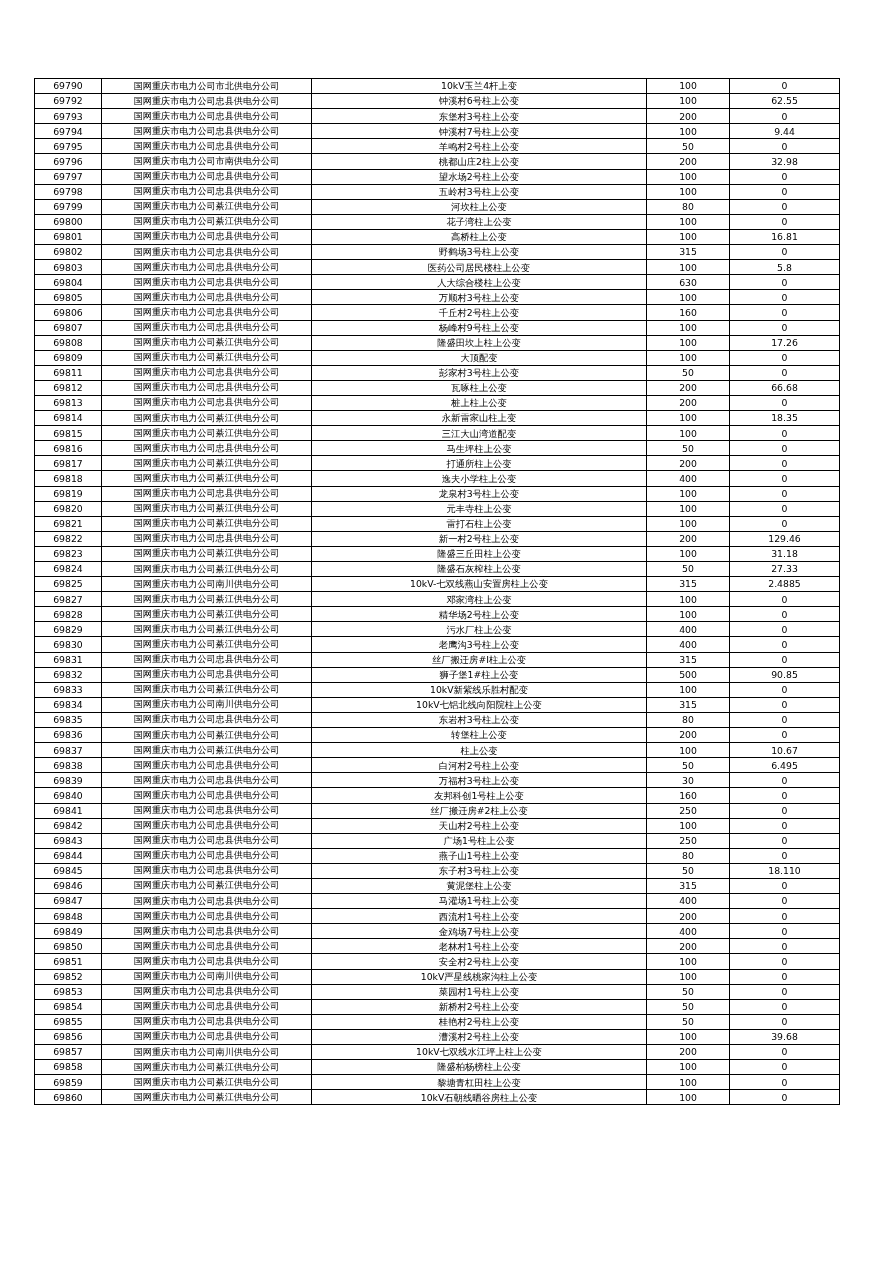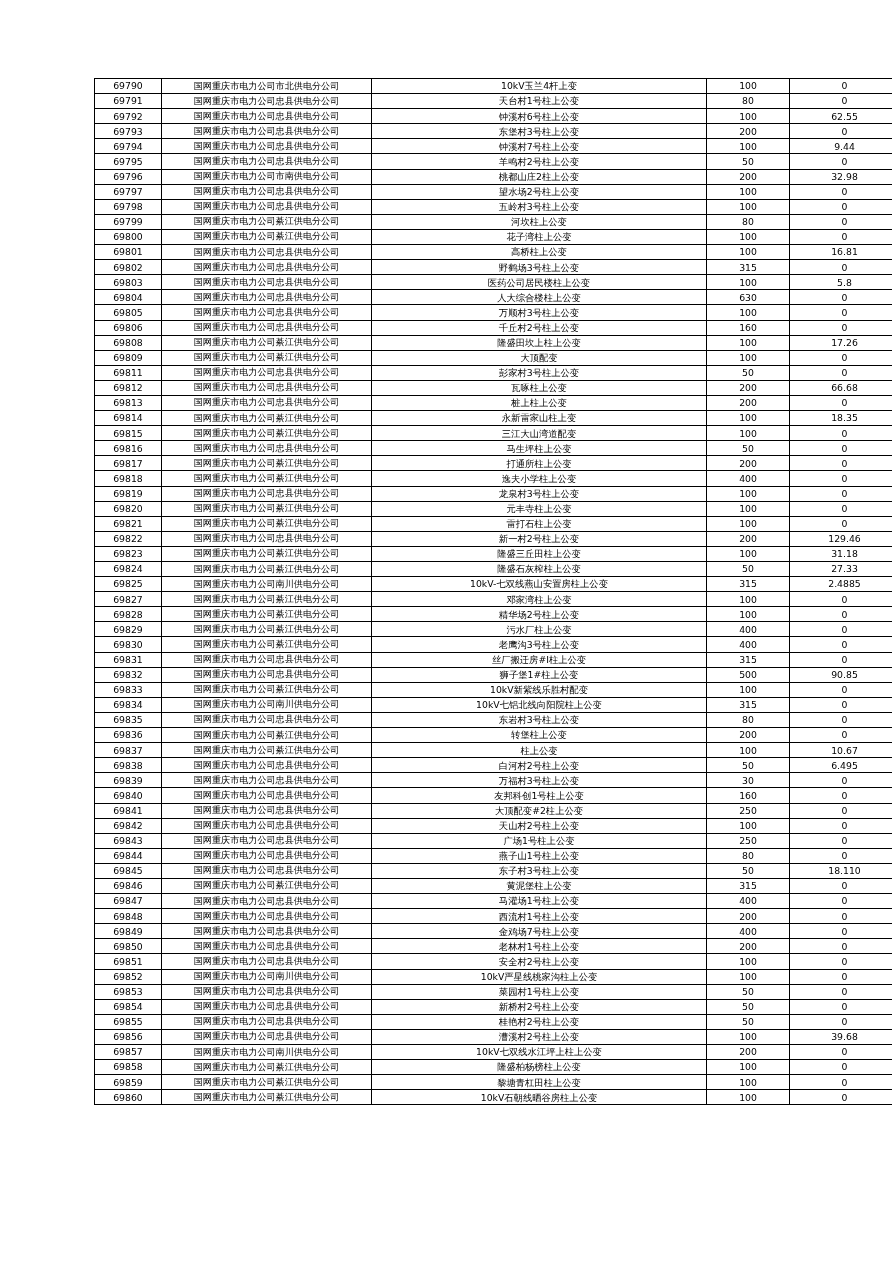--- a/index.html
+++ b/index.html
@@ -11,21 +11,21 @@
     width: 892px;
     height: 1262px;
     font-family: "DejaVu Sans", "Liberation Sans", sans-serif;
     color: #000000;
   }
   .page {
     position: relative;
     width: 892px;
     height: 1262px;
     box-sizing: border-box;
-    padding: 78px 34px 0 94px;
+    padding: 78px 34px 0 34px;
     background: #ffffff;
   }
   table.data-table {
     border-collapse: collapse;
     table-layout: fixed;
     width: 780px;
     font-size: 9.3px;
     line-height: 1.0;
   }
   table.data-table td {
@@ -66,27 +66,20 @@
   <table class="data-table">
     <tbody>
         <tr>
           <td class="col-id">69790</td>
           <td class="col-org">国网重庆市电力公司市北供电分公司</td>
           <td class="col-name">10kV玉兰4杆上变</td>
           <td class="col-cap">100</td>
           <td class="col-val">0</td>
         </tr>
         <tr>
-          <td class="col-id">69791</td>
-          <td class="col-org">国网重庆市电力公司忠县供电分公司</td>
-          <td class="col-name">天台村1号柱上公变</td>
-          <td class="col-cap">80</td>
-          <td class="col-val">0</td>
-        </tr>
-        <tr>
           <td class="col-id">69792</td>
           <td class="col-org">国网重庆市电力公司忠县供电分公司</td>
           <td class="col-name">钟溪村6号柱上公变</td>
           <td class="col-cap">100</td>
           <td class="col-val">62.55</td>
         </tr>
         <tr>
           <td class="col-id">69793</td>
           <td class="col-org">国网重庆市电力公司忠县供电分公司</td>
           <td class="col-name">东堡村3号柱上公变</td>
@@ -175,20 +168,27 @@
           <td class="col-org">国网重庆市电力公司忠县供电分公司</td>
           <td class="col-name">万顺村3号柱上公变</td>
           <td class="col-cap">100</td>
           <td class="col-val">0</td>
         </tr>
         <tr>
           <td class="col-id">69806</td>
           <td class="col-org">国网重庆市电力公司忠县供电分公司</td>
           <td class="col-name">千丘村2号柱上公变</td>
           <td class="col-cap">160</td>
+          <td class="col-val">0</td>
+        </tr>
+        <tr>
+          <td class="col-id">69807</td>
+          <td class="col-org">国网重庆市电力公司忠县供电分公司</td>
+          <td class="col-name">杨峰村9号柱上公变</td>
+          <td class="col-cap">100</td>
           <td class="col-val">0</td>
         </tr>
         <tr>
           <td class="col-id">69808</td>
           <td class="col-org">国网重庆市电力公司綦江供电分公司</td>
           <td class="col-name">隆盛田坎上柱上公变</td>
           <td class="col-cap">100</td>
           <td class="col-val">17.26</td>
         </tr>
         <tr>
@@ -397,21 +397,21 @@
         <tr>
           <td class="col-id">69840</td>
           <td class="col-org">国网重庆市电力公司忠县供电分公司</td>
           <td class="col-name">友邦科创1号柱上公变</td>
           <td class="col-cap">160</td>
           <td class="col-val">0</td>
         </tr>
         <tr>
           <td class="col-id">69841</td>
           <td class="col-org">国网重庆市电力公司忠县供电分公司</td>
-          <td class="col-name">大顶配变#2柱上公变</td>
+          <td class="col-name">丝厂搬迁房#2柱上公变</td>
           <td class="col-cap">250</td>
           <td class="col-val">0</td>
         </tr>
         <tr>
           <td class="col-id">69842</td>
           <td class="col-org">国网重庆市电力公司忠县供电分公司</td>
           <td class="col-name">天山村2号柱上公变</td>
           <td class="col-cap">100</td>
           <td class="col-val">0</td>
         </tr>

